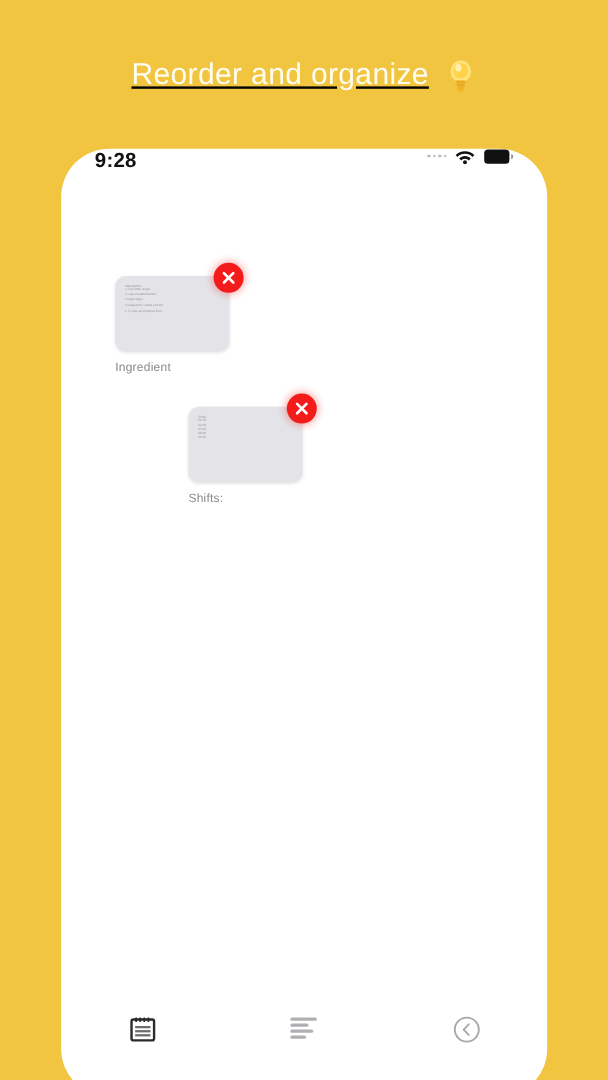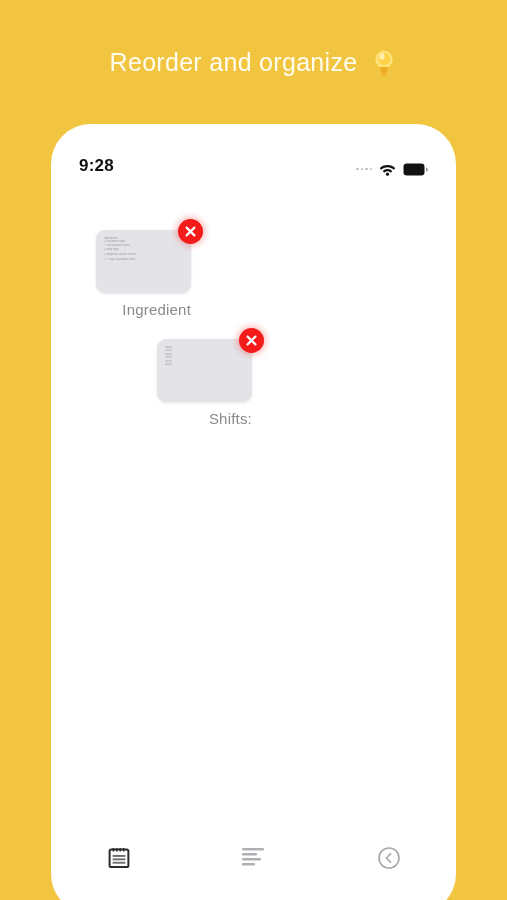--- a/index.html
+++ b/index.html
@@ -18,20 +18,21 @@
   
   .header {
     position: absolute;
     top: 0; left: 0;
     width: 507px;
     height: 124px;
     display: flex;
     align-items: center;
     justify-content: center;
     gap: 14px;
+    text-decoration: underline;
   }
   .header-title {
     font-size: 25px;
     color: #FFFCF0;
     font-weight: 400;
     letter-spacing: 0.3px;
     white-space: nowrap;
   }
   .bulb-icon {
     display: block;
@@ -52,21 +53,21 @@
     overflow: hidden;
   }
 
   
   .statusbar {
     position: absolute;
     top: 0; left: 0;
     width: 405px;
     height: 52px;
     display: flex;
-    align-items: flex-end;
+    align-items: flex-start;
     justify-content: space-between;
     padding: 0 28px;
     box-sizing: border-box;
   }
   .status-time {
     font-size: 17px;
     font-weight: bold;
     color: #111;
     letter-spacing: 0.2px;
   }
@@ -129,22 +130,22 @@
     color: #9a9a9e;
     white-space: nowrap;
     overflow: hidden;
     font-family: "Liberation Sans", sans-serif;
   }
   .note-lines span.tight {
     line-height: 3.4px;
   }
   .note-label {
     margin-top: 8px;
-    text-align: right;
-    font-size: 15px;
+    text-align: left;
+    font-size: 10px;
     color: #8a8a8e;
     letter-spacing: 0.2px;
     white-space: nowrap;
   }
   .delete-badge {
     position: absolute;
     top: -11px;
     right: -12px;
     width: 25px;
     height: 25px;

